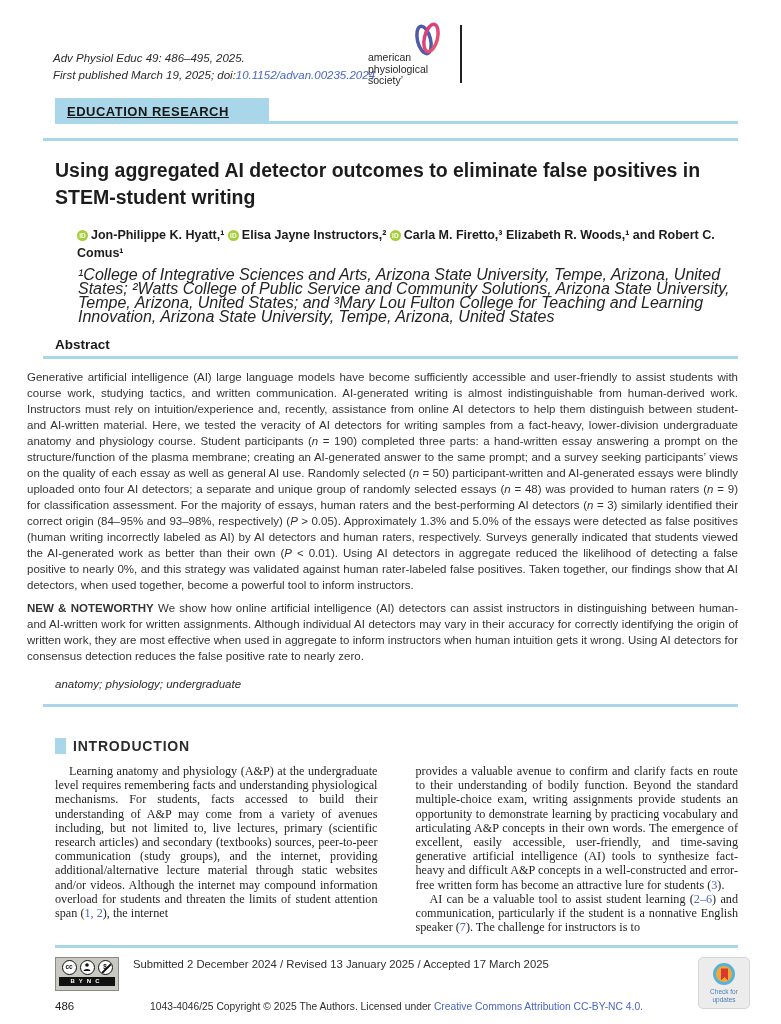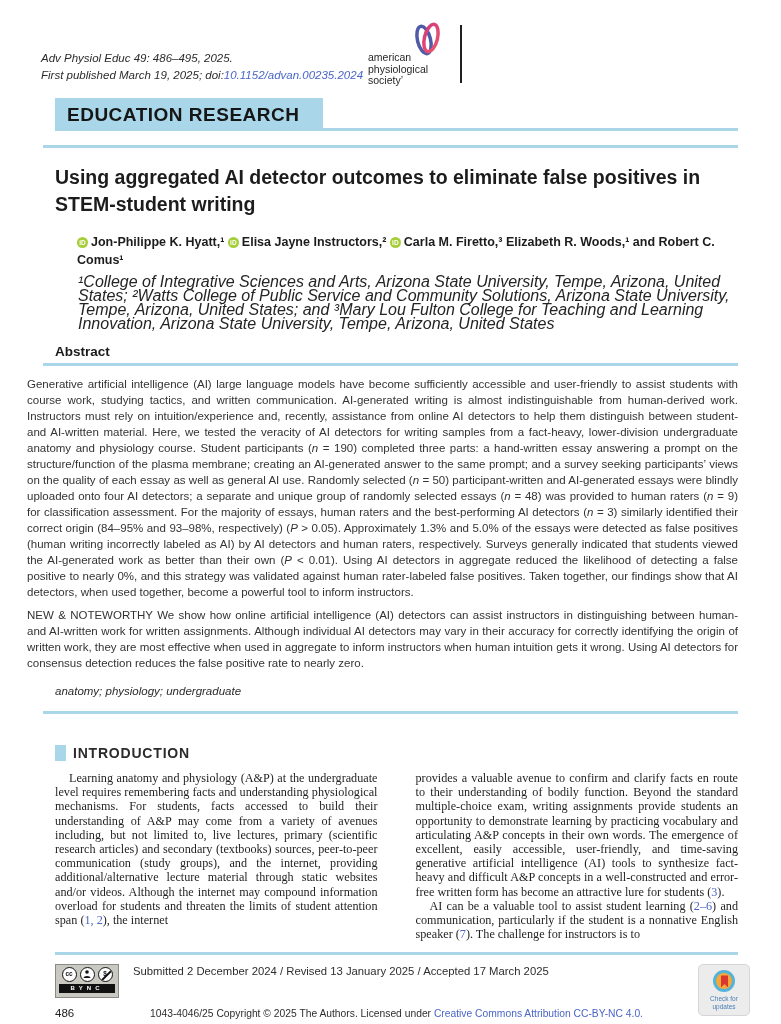--- a/index.html
+++ b/index.html
@@ -3,35 +3,35 @@
 <meta charset="utf-8">
 <style>
   * { margin:0; padding:0; box-sizing:border-box; }
   html,body { background:#ffffff; }
   .page {
     position:relative; width:781px; height:1024px; background:#fff;
     font-family:"Liberation Sans", sans-serif; color:#231f20; overflow:hidden;
   }
   .link { color:#4a66c8; }
   .it { font-style:italic; }
-  .b { font-weight:normal; }
+  .b { font-weight:bold; }
 
   
   .masthead { position:relative; height:94px; }
-  .mast-cit { position:absolute; left:41px; top:50px; font-style:italic; font-size:11.5px; line-height:17px; color:#2b2b2b; }
+  .mast-cit { position:absolute; left:53px; top:50px; font-style:italic; font-size:11.5px; line-height:17px; color:#2b2b2b; }
   .logo { position:absolute; left:368px; top:22px; display:flex; align-items:center; }
   .society { position:relative; width:88px; padding-top:30px; font-size:10.5px; line-height:11.5px; color:#231f20; }
   .swirl { position:absolute; top:-2px; left:44px; }
   .logo-divider { width:2px; height:58px; background:#231f20; margin:0 11px 0 4px; }
   .jname .j1 { color:#38b2d8; font-size:17px; font-weight:bold; letter-spacing:0.4px; }
   .jname .j2 { color:#151515; font-size:20px; font-weight:bold; letter-spacing:0.2px; margin-top:1px; }
 
   
   .banner-row { margin:4px 43px 0 55px; display:flex; align-items:flex-end; }
-  .banner-box { background:#a9d7e9; color:#161616; font-weight:bold; font-size:19px; letter-spacing:0.5px; padding:6px 24px 5px 12px; }
+  .banner-box { background:#a9d7e9; color:#161616; font-weight:bold; font-size:13px; letter-spacing:0.5px; padding:6px 40px 5px 12px;text-decoration:underline; }
   .banner-line { flex:1; height:3px; background:#a9d7e9; }
 
   
   .collection { margin:19px 43px 0 62px; font-style:italic; font-size:14px; color:#202020; }
   .rule { height:3px; background:#a9d7e9; margin:0 43px; }
   .rule-collection { margin-top:14px; }
   .title { margin:16px 48px 0 55px; font-size:19.5px; font-weight:bold; line-height:27px; color:#1c1c1c; }
   .authors { margin:15px 43px 0 77px; font-size:12.5px; font-weight:bold; line-height:18px; color:#1c1c1c; }
   .author { white-space:nowrap; }
   .orcid {

